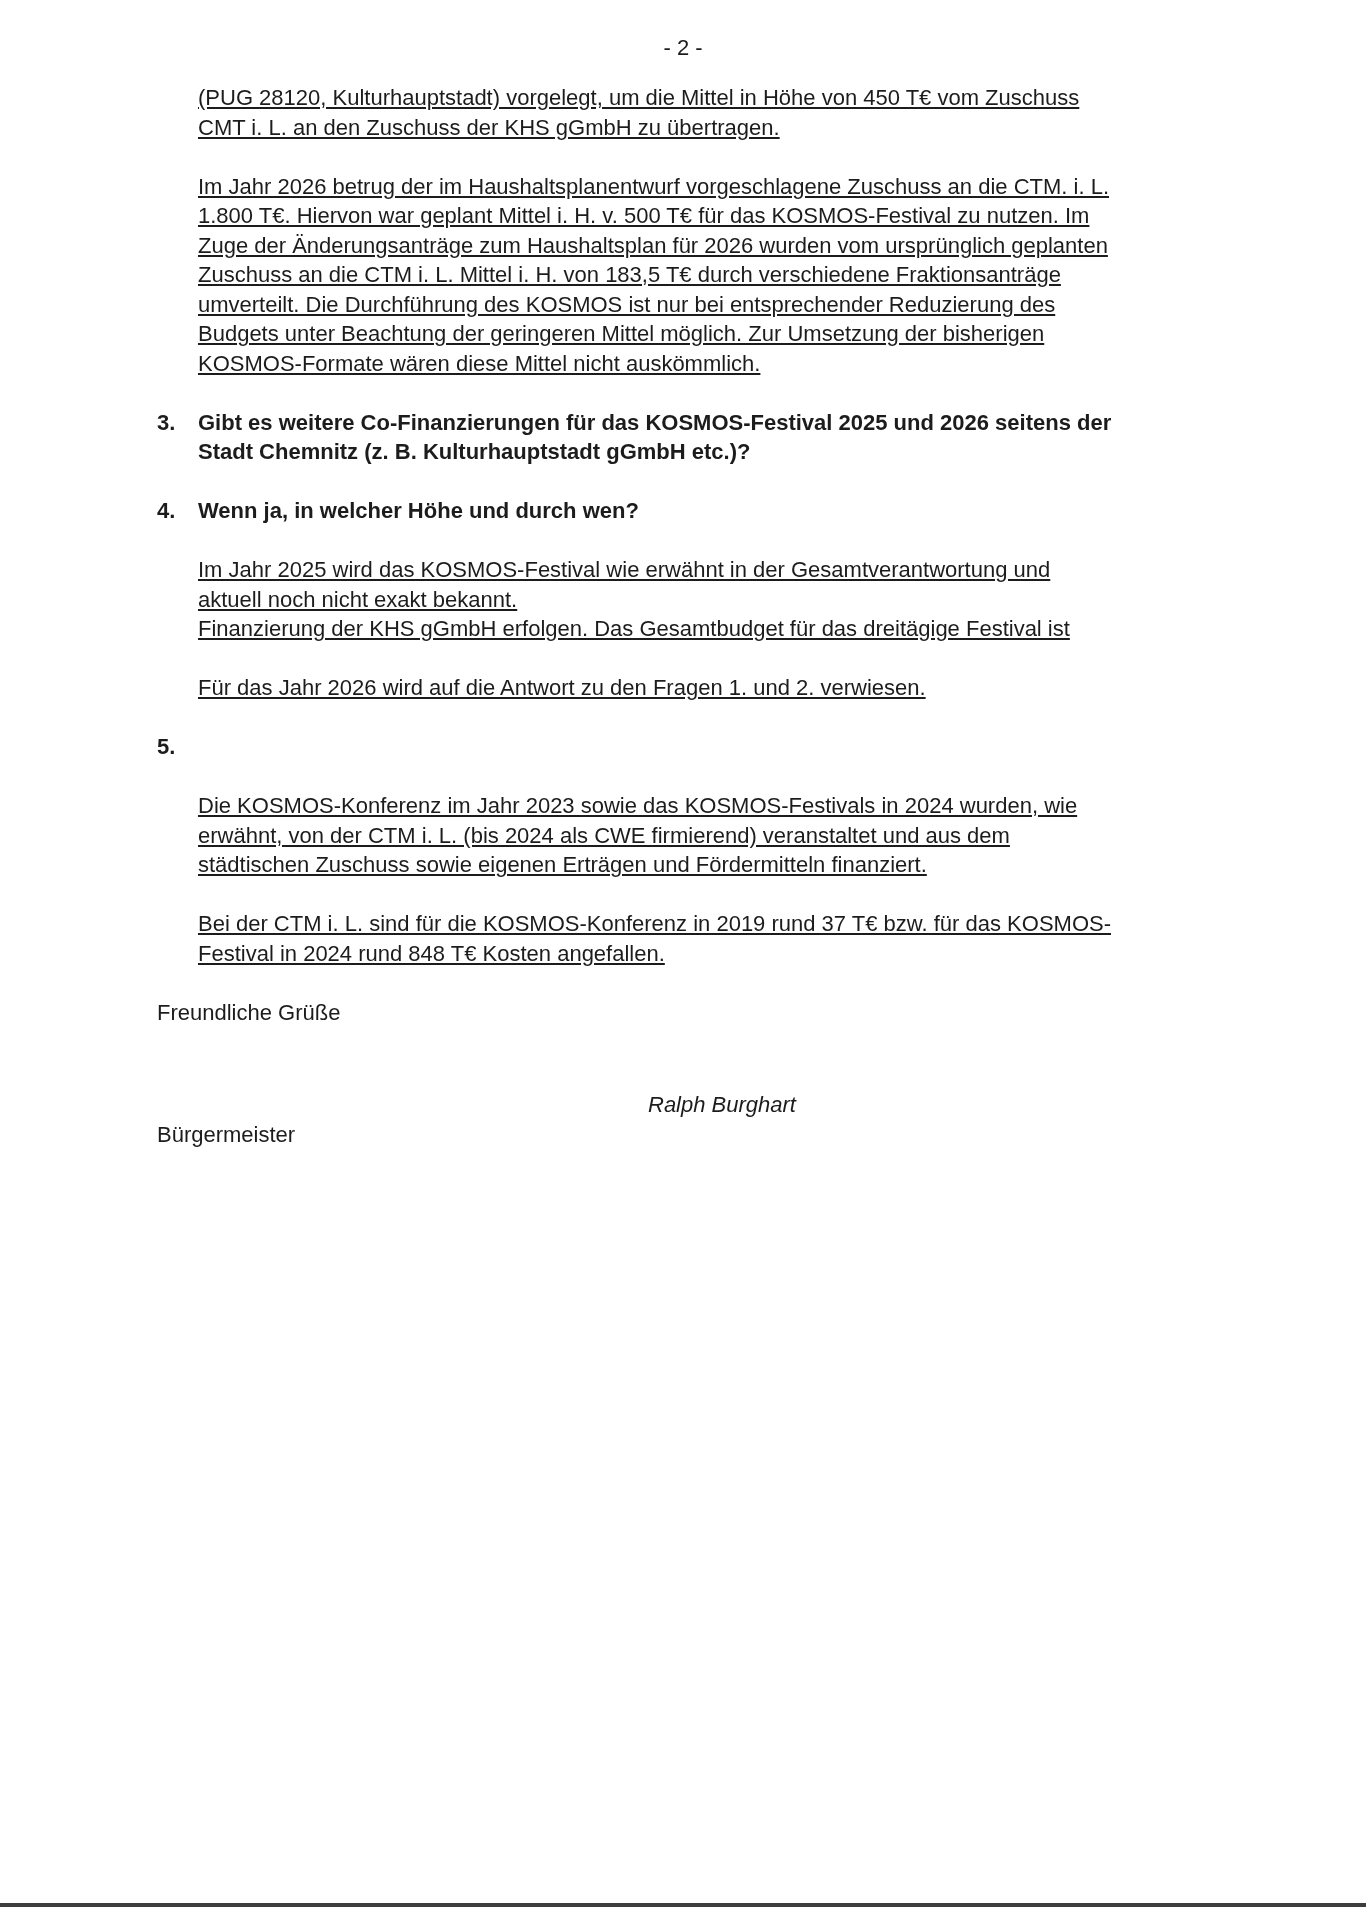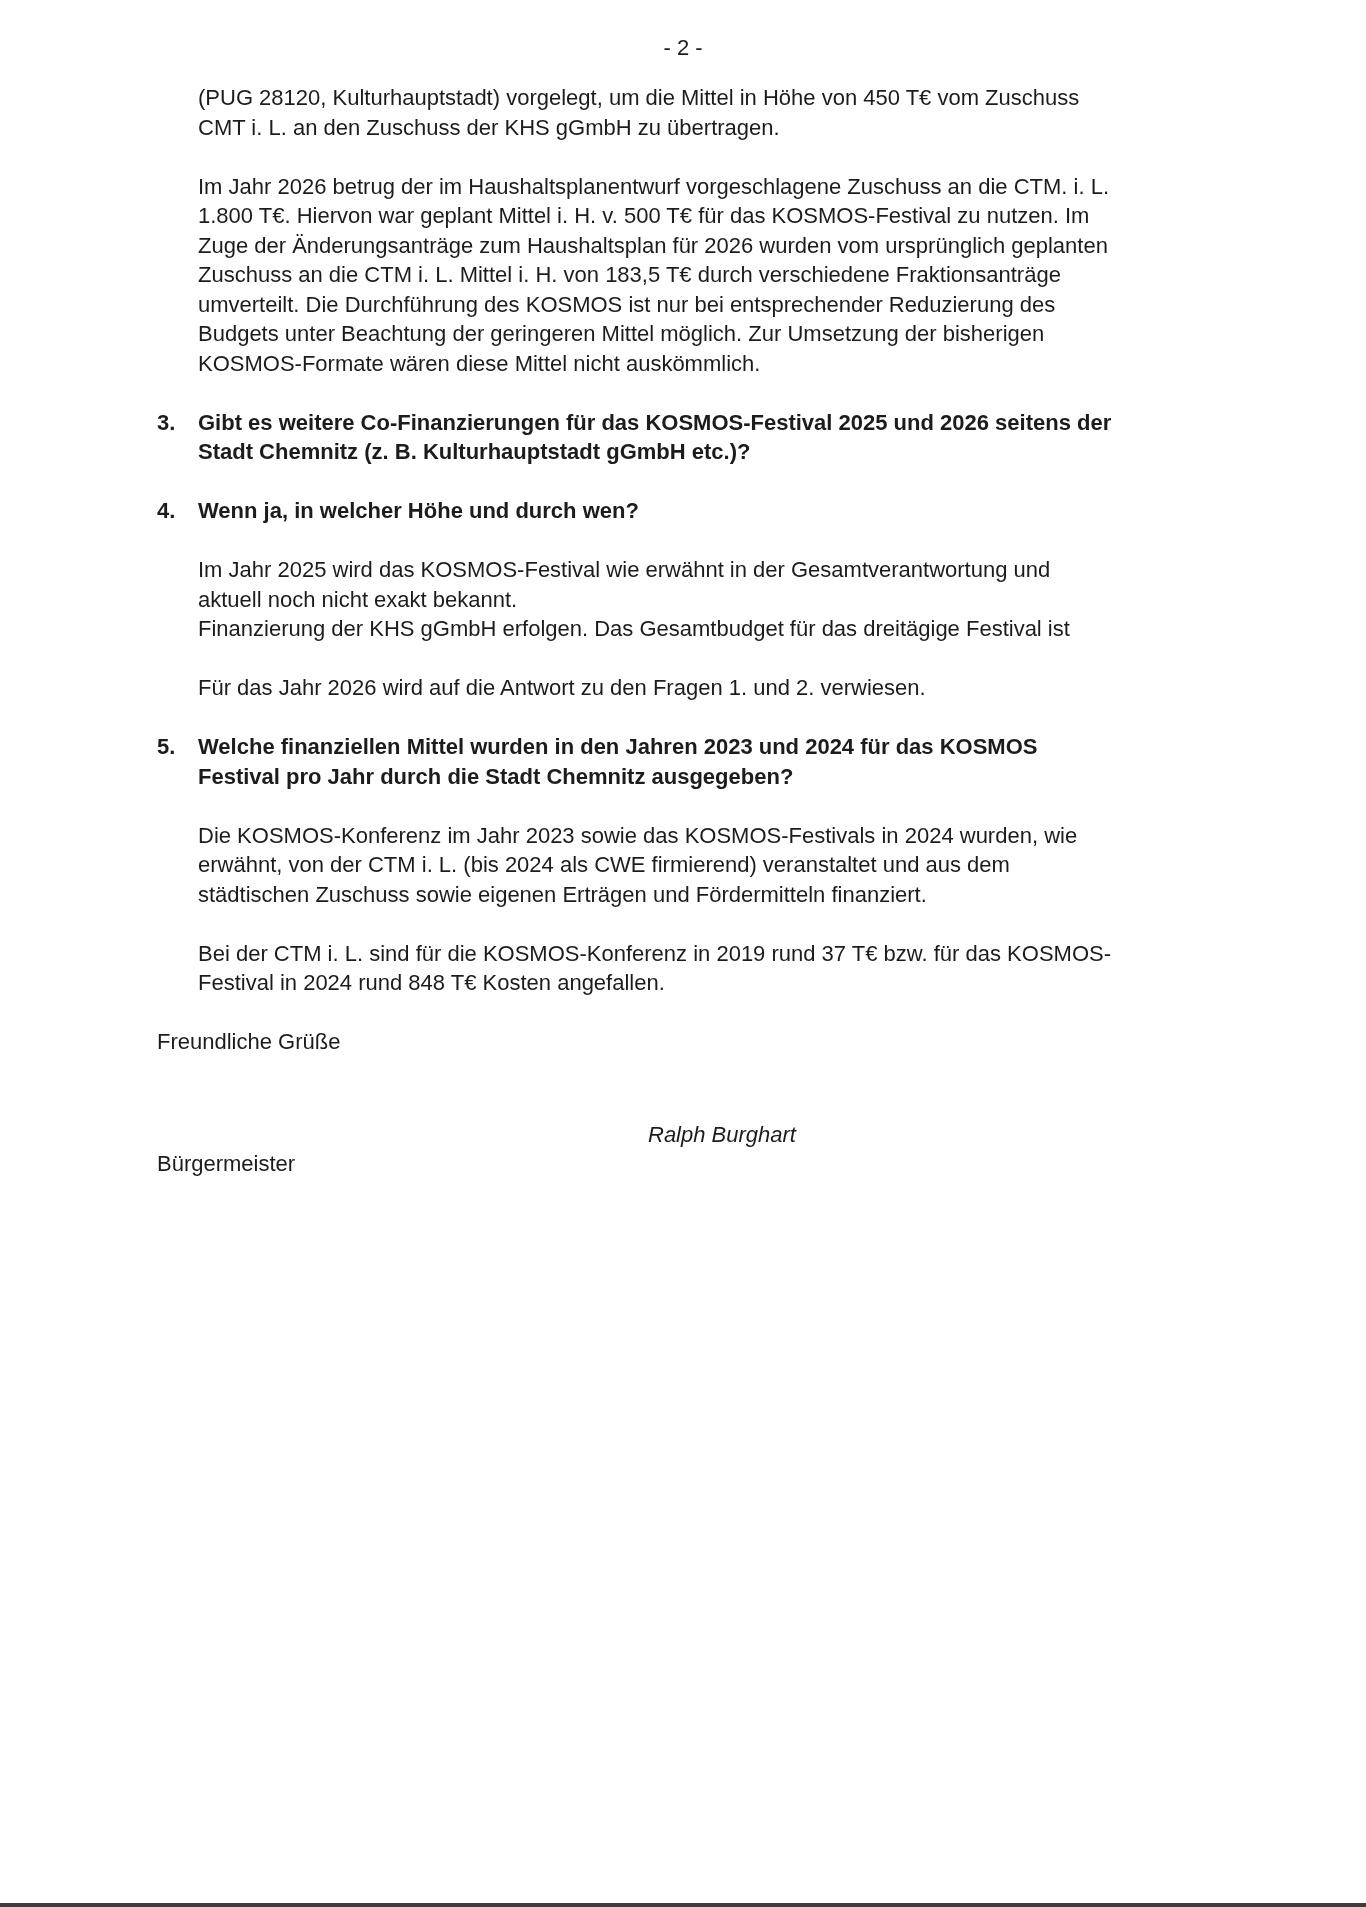--- a/index.html
+++ b/index.html
@@ -29,20 +29,21 @@
     position: absolute;
     left: 157px;
     top: 83px;
     width: 1130px;
   }
   .block {
     margin: 0 0 29.5px 0;
   }
   .indent {
     margin-left: 41px;
+    text-decoration: underline;
   }
   .line {
     white-space: nowrap;
   }
   .question {
     display: flex;
     font-weight: bold;
   }
   .qnum {
     width: 41px;
@@ -108,24 +109,20 @@
         <div class="line">aktuell noch nicht exakt bekannt.</div>
         <div class="line">Finanzierung der KHS gGmbH erfolgen. Das Gesamtbudget für das dreitägige Festival ist</div>
       </div>
 
     <div class="block indent">
         <div class="line">Für das Jahr 2026 wird auf die Antwort zu den Fragen 1. und 2. verwiesen.</div>
       </div>
 
     <div class="block question">
       <div class="qnum">5.</div>
-      <div class="qtext">
-          <div class="line">Welche finanziellen Mittel wurden in den Jahren 2023 und 2024 für das KOSMOS</div>
-          <div class="line">Festival pro Jahr durch die Stadt Chemnitz ausgegeben?</div>
-        </div>
     </div>
 
     <div class="block indent">
         <div class="line">Die KOSMOS-Konferenz im Jahr 2023 sowie das KOSMOS-Festivals in 2024 wurden, wie</div>
         <div class="line">erwähnt, von der CTM i. L. (bis 2024 als CWE firmierend) veranstaltet und aus dem</div>
         <div class="line">städtischen Zuschuss sowie eigenen Erträgen und Fördermitteln finanziert.</div>
       </div>
 
     <div class="block indent">
         <div class="line">Bei der CTM i. L. sind für die KOSMOS-Konferenz in 2019 rund 37 T€ bzw. für das KOSMOS-</div>

